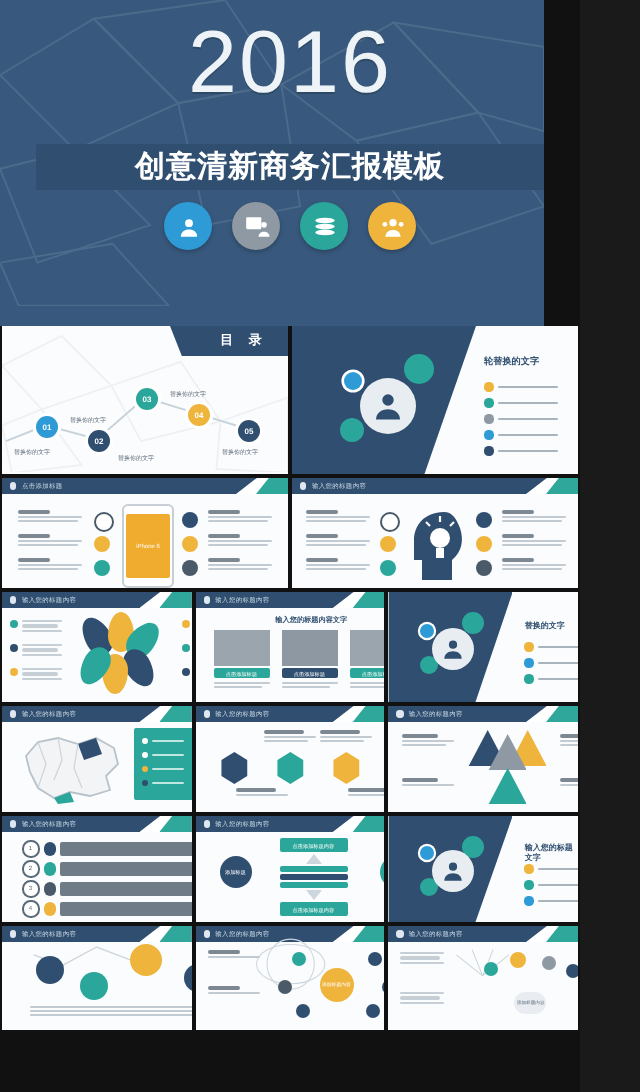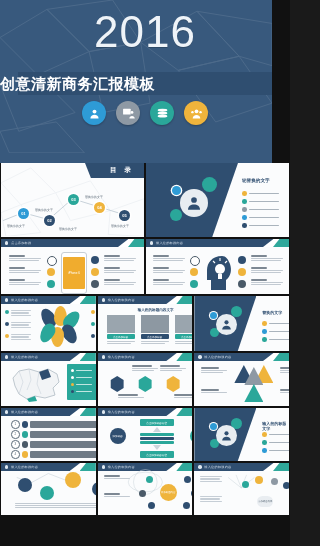--- a/index.html
+++ b/index.html
@@ -8,21 +8,21 @@
 
   
   .cover{position:absolute;left:0;top:0;width:272px;height:163px;background:#38597d;overflow:hidden;text-decoration:underline;}
   .cover .facets{position:absolute;inset:0;opacity:.10;}
   .cover .year{position:absolute;top:8px;left:0;width:290px;text-align:center;
      font-size:44px;line-height:48px;font-weight:300;color:#eef3f8;letter-spacing:1px;
      text-shadow:0 1px 0 rgba(0,0,0,.18);}
   .cover .sub{position:absolute;top:58px;left:0;width:290px;text-align:center;
      font-size:9.5px;font-weight:bold;color:#e8b84a;letter-spacing:.3px;}
   .cover .band{position:absolute;top:72px;left:18px;width:254px;height:23px;background:#2f4e70;}
-  .cover .main{position:absolute;top:73px;left:0;width:290px;
+  .cover .main{position:absolute;top:73px;left:0;width:290px;text-align:center;
      font-size:15px;line-height:21px;font-weight:bold;color:#ffffff;letter-spacing:.5px;}
   .cover .icons{position:absolute;top:101px;left:0;width:290px;display:flex;justify-content:center;gap:10px;}
   .cvic{width:24px;height:24px;border-radius:50%;display:flex;align-items:center;justify-content:center;
      box-shadow:0 1px 2px rgba(0,0,0,.25);}
   .cvic svg{display:block;}
 
   
   .grid{position:absolute;left:0;top:163px;width:290px;height:383px;}
   .row{display:flex;width:290px;gap:2px;margin-bottom:2px;padding:0 1px;box-sizing:border-box;}
   .slide{position:relative;background:#fbfcfd;overflow:hidden;flex:1 1 0;}

